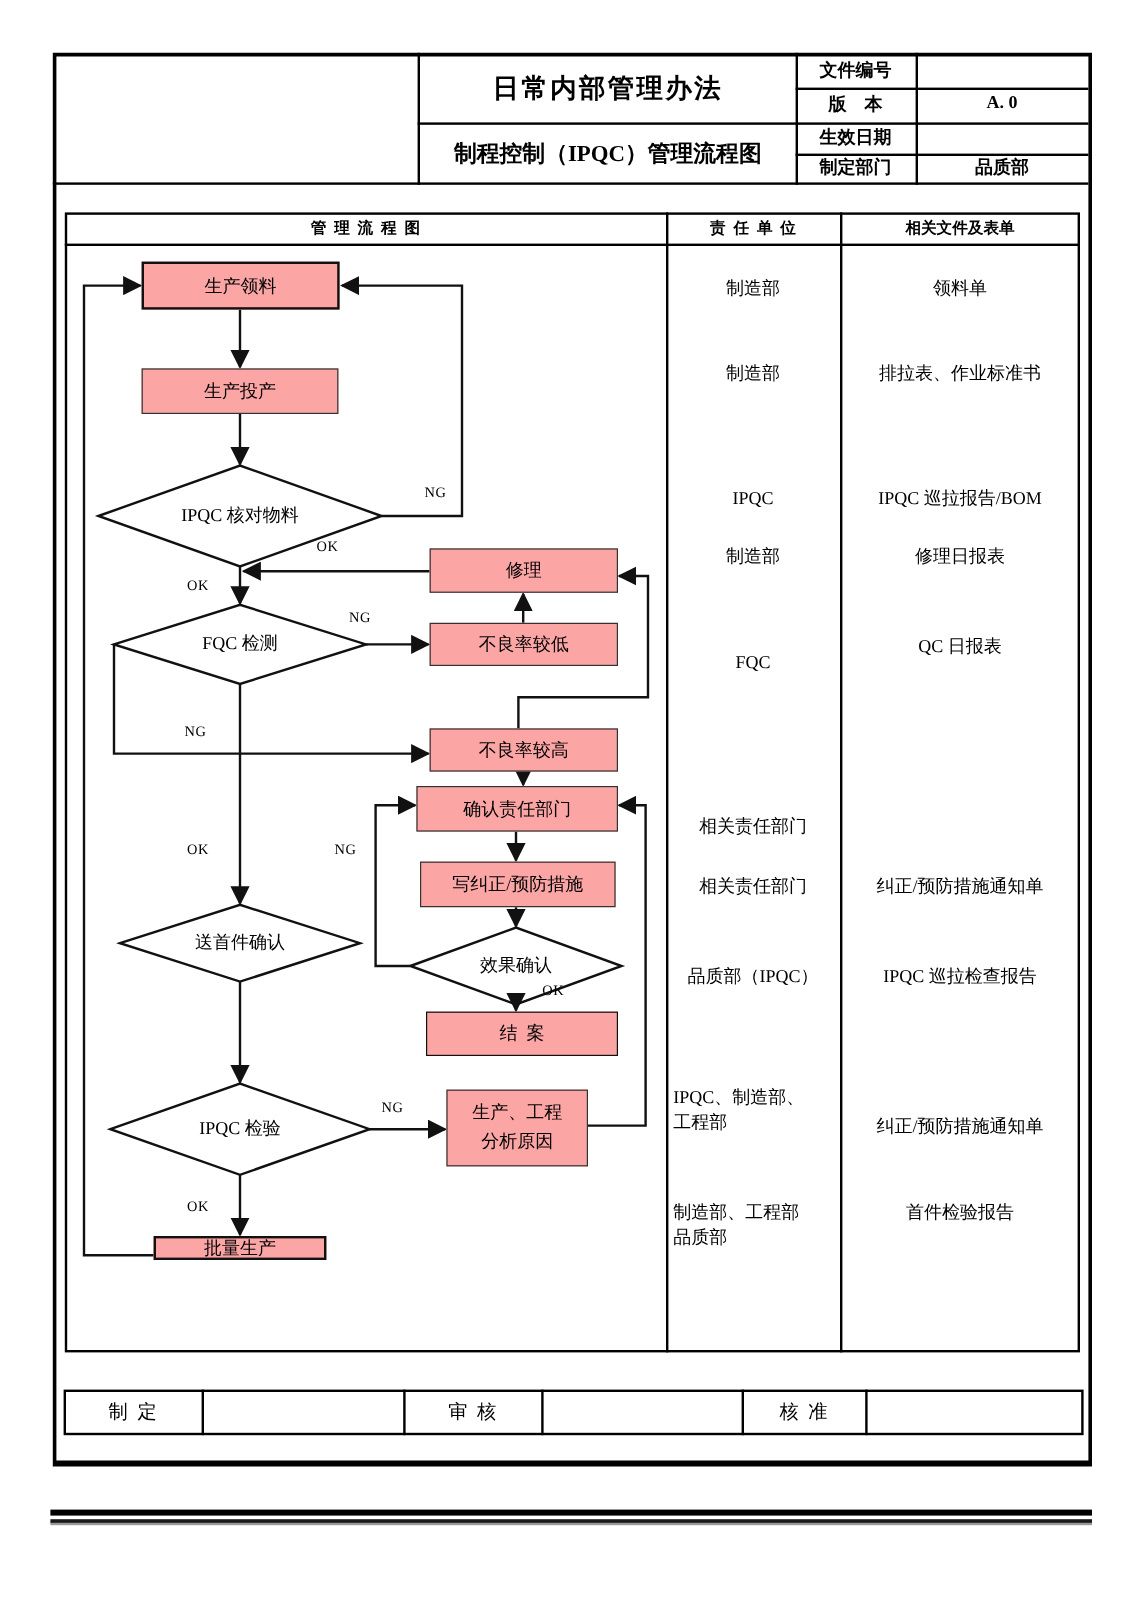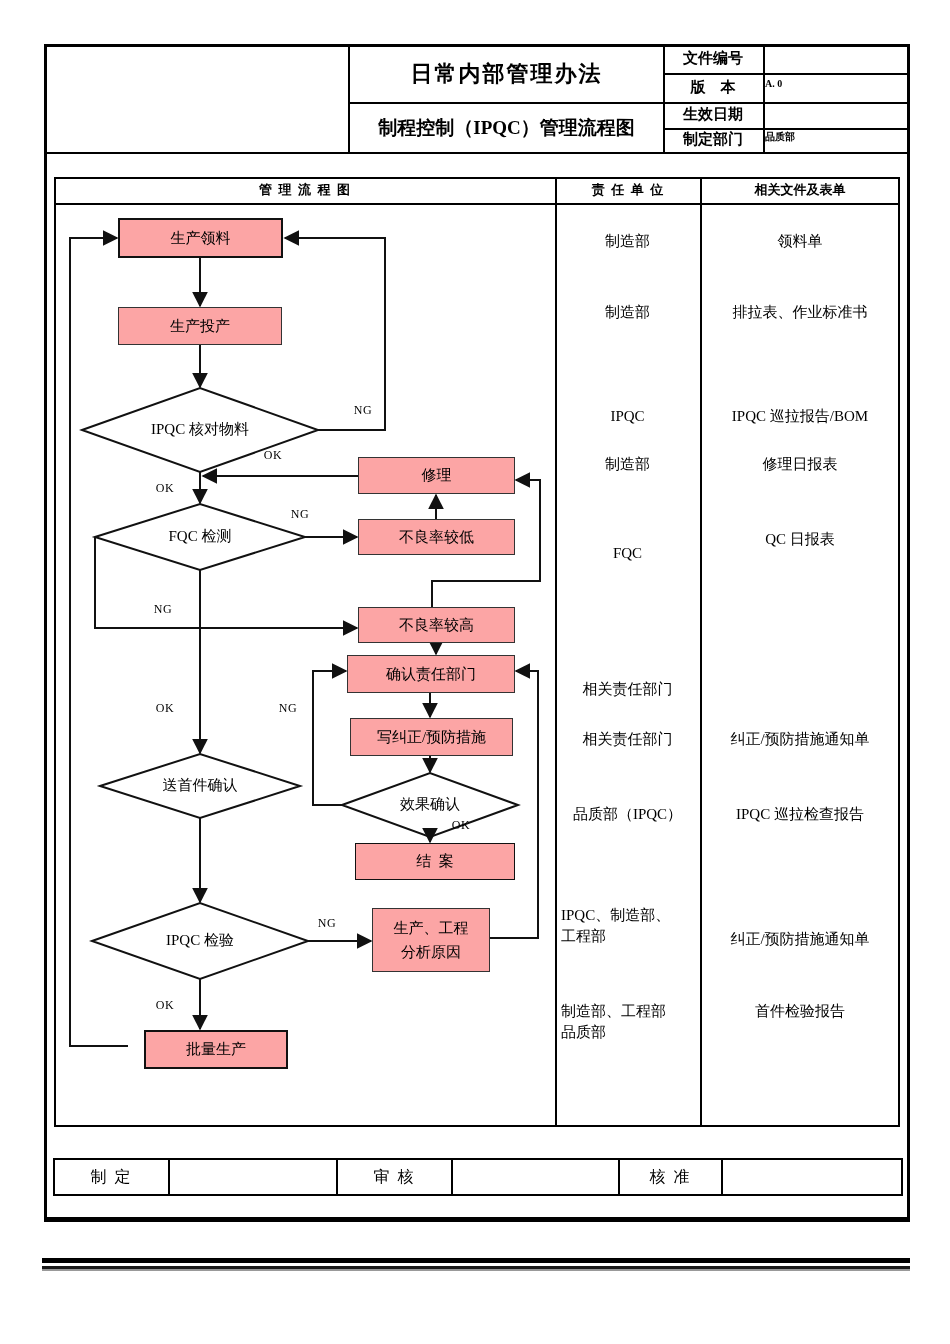--- a/index.html
+++ b/index.html
@@ -25,21 +25,21 @@
   #hd-v3 { left:763px; top:44px; height:110px; }
   #hd-h1 { left:663px; top:73px;  width:244px; }
   #hd-h2 { left:348px; top:102px; width:559px; }
   #hd-h3 { left:663px; top:128px; width:244px; }
   #hd-h4 { left:44px;  top:152px; width:863px; height:2px; }
 
   #doc-title    { left:350px; top:45px;  width:313px; height:57px;  display:flex; align-items:center; justify-content:center; font-size:22px; font-weight:bold; letter-spacing:2px; }
   #doc-subtitle { left:350px; top:104px; width:313px; height:48px; display:flex; align-items:center; justify-content:center; font-size:19px; font-weight:bold; }
 
   .hfl { position:absolute; left:665px; width:96px; text-align:center; font-size:15px; font-weight:bold; }
-  .hfv { position:absolute; left:765px; width:140px; font-size:10px; font-weight:bold; }
+  .hfv { position:absolute; left:765px; width:140px; text-align:center; font-size:15px; font-weight:bold; }
   #hf-l0 { top:49px; }  #hf-v0 { top:49px; }
   #hf-l1 { top:78px; }  #hf-v1 { top:78px; }
   #hf-l2 { top:105px; } #hf-v2 { top:105px; }
   #hf-l3 { top:130px; } #hf-v3 { top:130px; }
 
   
   #main-table { left:54px; top:177px; width:846px; height:950px; border:2px solid #000; }
   #mt-v1 { left:555px; top:177px; height:950px; }
   #mt-v2 { left:700px; top:177px; height:950px; }
   #mt-h1 { left:54px;  top:203px; width:846px; }
@@ -70,21 +70,21 @@
           font-size:15px; text-align:center; }
   #n-produce-pick  { left:118px; top:218px; width:165px; height:40px; border-color:#111; border-width:2px; }
   #n-produce-start { left:118px; top:307px; width:164px; height:38px; }
   #n-repair        { left:358px; top:457px; width:157px; height:37px; }
   #n-low-defect    { left:358px; top:519px; width:157px; height:36px; }
   #n-high-defect   { left:358px; top:607px; width:157px; height:36px; }
   #n-confirm-dept  { left:347px; top:655px; width:168px; height:38px; }
   #n-write-action  { left:350px; top:718px; width:163px; height:38px; }
   #n-close-case    { left:355px; top:843px; width:160px; height:37px; border-color:#111; }
   #n-analyze       { left:372px; top:908px; width:118px; height:64px; line-height:1.6; }
-  #n-mass          { left:128px; top:1030px; width:144px; height:39px; border-color:#111; border-width:2px;margin-left:16px; }
+  #n-mass          { left:128px; top:1030px; width:144px; height:20px; border-color:#111; border-width:2px; }
 
   .dlab { position:absolute; height:20px; font-size:15px; text-align:center; }
   #t-check-material { left:90px;  top:420px; width:220px; }
   #t-fqc-test       { left:120px; top:527px; width:160px; }
   #t-effect-confirm { left:350px; top:795px; width:160px; }
   #t-first-confirm  { left:120px; top:776px; width:160px; }
   #t-ipqc-inspect   { left:120px; top:931px; width:160px; }
 
   .elab { position:absolute; width:42px; height:20px; font-size:12px; text-align:center; letter-spacing:0.5px; }
   #l-material-ng { left:342px; top:403px; }

